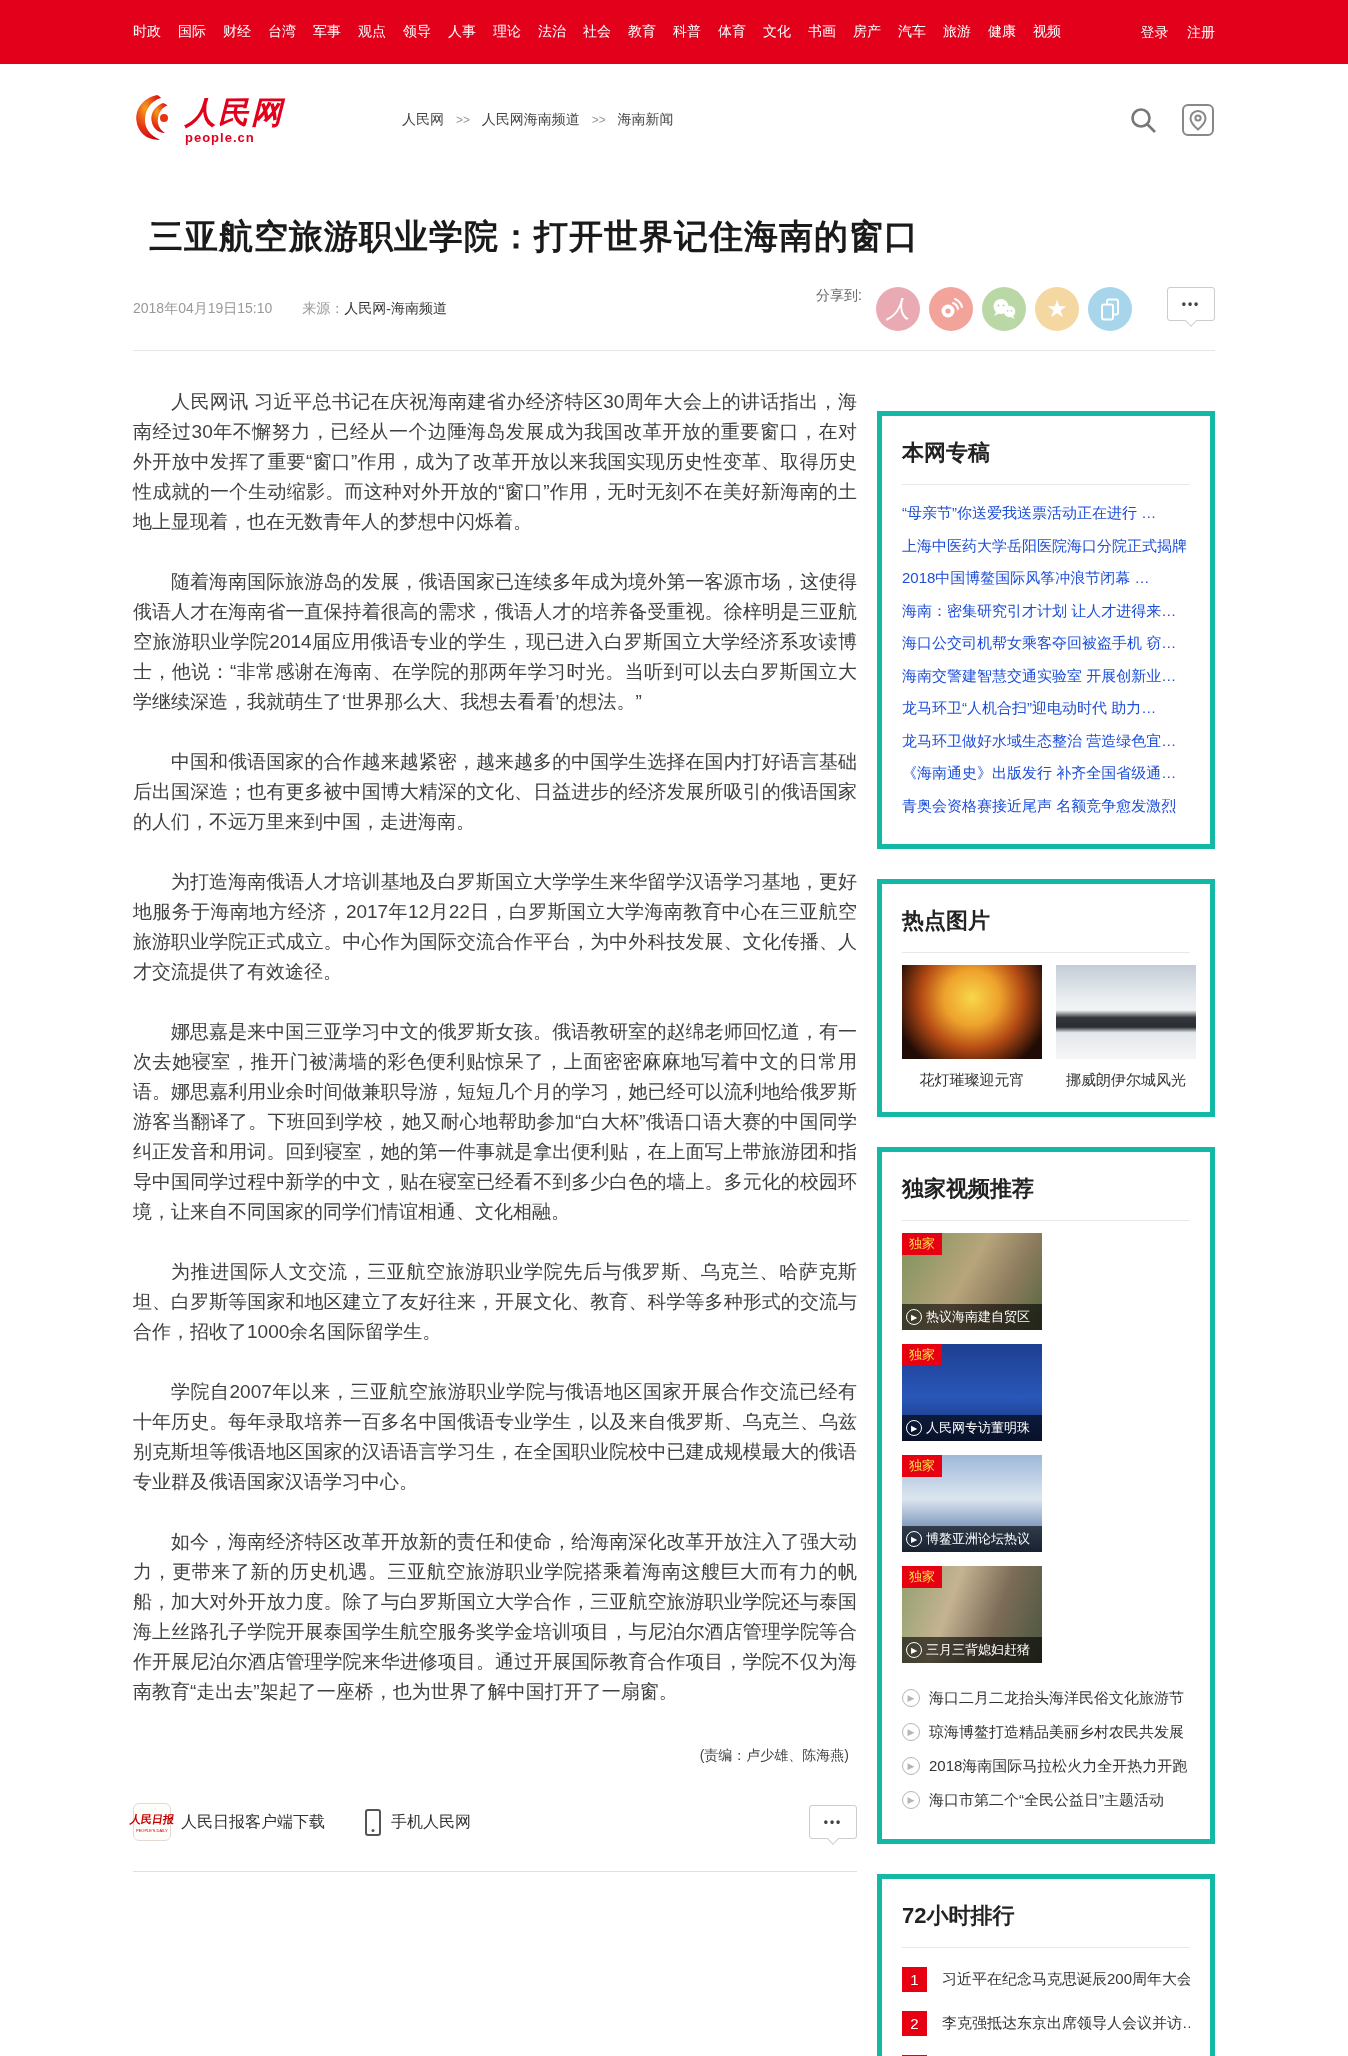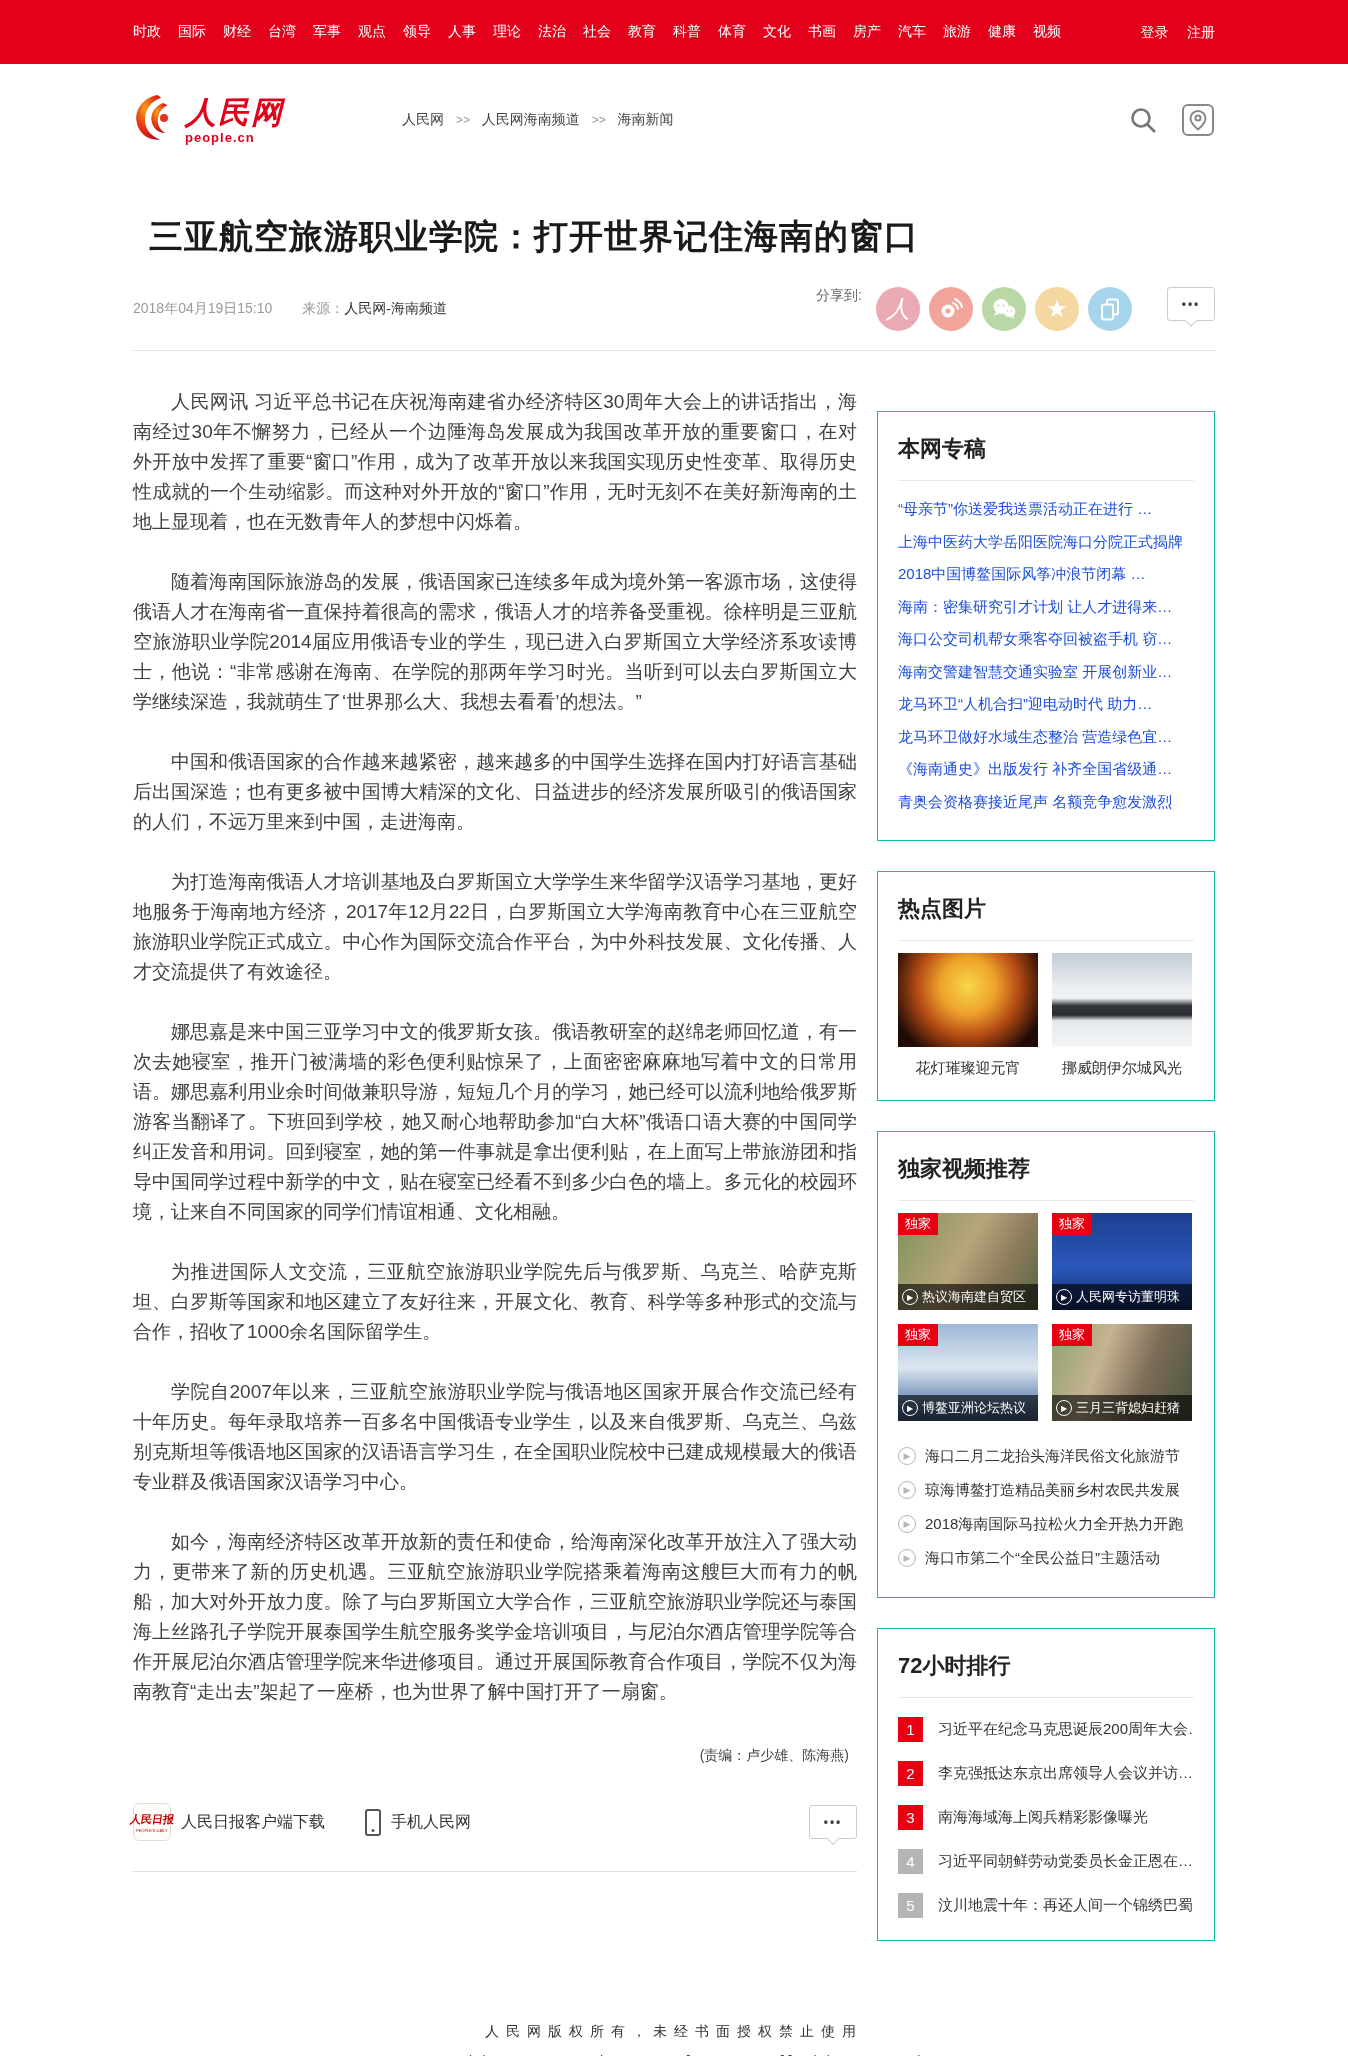--- a/index.html
+++ b/index.html
@@ -61,39 +61,39 @@
              display:flex; flex-direction:column; align-items:center; justify-content:center; }
   .pd-cn { color:#c40000; font-family:"Liberation Serif","DejaVu Serif",serif; font-size:11px; font-weight:bold; transform:skewX(-8deg); white-space:nowrap; }
   .pd-en { color:#c40000; font-size:5px; transform:scale(.8); white-space:nowrap; }
   .phone-icon { width:16px; height:27px; border:2px solid #555; border-radius:3px; position:relative; margin-right:10px; }
   .phone-icon::after { content:''; position:absolute; bottom:2px; left:50%; transform:translateX(-50%); width:3px; height:3px; background:#555; border-radius:50%; }
   .app-row .comment-box { margin-left:auto; }
   .article-divider { border:none; border-top:1px solid #e0e0e0; margin:0; }
 
   
   .sidebar { width:338px; margin-left:20px; margin-top:60px; }
-  .side-box { border:1px solid #14b8a6; padding:20px 20px 22px; margin-bottom:30px; }
+  .side-box { border:5px solid #14b8a6; padding:20px 20px 22px; margin-bottom:30px; }
   .side-box h2 { font-size:22px; font-weight:700; color:#222; margin:2px 0 0; }
   .head-rule { border:none; border-top:1px solid #e8e8e8; margin:16px 0 12px; }
   .special-list li { font-size:15px; line-height:32.5px; color:#1d4ed8; white-space:nowrap; overflow:hidden; cursor:pointer; }
 
   .hot-images { display:flex; gap:14px; margin-top:4px; }
   .hot-fig { width:140px; margin:0; cursor:pointer; }
   .hot-img { width:140px; height:94px; }
   .img-lantern { background: radial-gradient(circle at 50% 35%, #f8d74a 0%, #eea12c 30%, #b34a14 55%, #200b06 85%); }
   .img-norway  { background: linear-gradient(180deg, #c4ccd6 0%, #e9edf1 35%, #f2f4f5 48%, #33363b 56%, #2a2d32 66%, #e4e8eb 72%, #f5f6f7 100%); }
   .hot-fig figcaption { text-align:center; font-size:15px; color:#333; margin-top:12px; }
 
   .video-grid { display:flex; flex-wrap:wrap; gap:14px; margin-top:8px; }
   .vthumb { position:relative; width:140px; height:97px; cursor:pointer; overflow:hidden; }
   .v1 { background: linear-gradient(120deg,#7d915c 0%, #b8a57c 45%, #8d7c5e 70%, #55663f 100%); }
   .v2 { background: linear-gradient(180deg,#1d3f90 0%, #2a57ba 55%, #152e6c 100%); }
   .v3 { background: linear-gradient(180deg,#9db9d9 0%, #dde6f0 45%, #6e8cb4 80%, #41597c 100%); }
   .v4 { background: linear-gradient(110deg,#8fa06d 0%, #c5b392 35%, #7c6c57 65%, #49553e 100%); }
-  .vbadge { position:absolute; top:0; left:0; background:#e60012; color:#ffffff; font-size:13px; padding:2px 7px; }
+  .vbadge { position:absolute; top:0; left:0; background:#e60012; color:#fde047; font-size:13px; padding:2px 7px; }
   .vcap { position:absolute; left:0; right:0; bottom:0; background:rgba(0,0,0,.62); color:#fff; font-size:13px;
           padding:4px 4px; display:flex; align-items:center; white-space:nowrap; }
   .vplay { flex:none; width:16px; height:16px; border:1px solid #fff; border-radius:50%; display:inline-flex; align-items:center; justify-content:center; font-size:8px; margin-right:4px; }
   .video-list { margin-top:18px; }
   .video-list li { display:flex; align-items:center; font-size:15px; color:#333; line-height:34px; cursor:pointer; white-space:nowrap; overflow:hidden; }
   .lplay { flex:none; width:18px; height:18px; border:1px solid #b5b5b5; color:#b5b5b5; border-radius:50%; display:inline-flex; align-items:center; justify-content:center; font-size:9px; margin-right:9px; }
 
   .rank-list { margin-top:4px; }
   .rank-list li { display:flex; align-items:center; margin-top:19px; cursor:pointer; }
   .rank-badge { flex:none; width:25px; height:25px; background:#b5b5b5; color:#fff; font-size:15px; display:flex; align-items:center; justify-content:center; margin-right:15px; }

